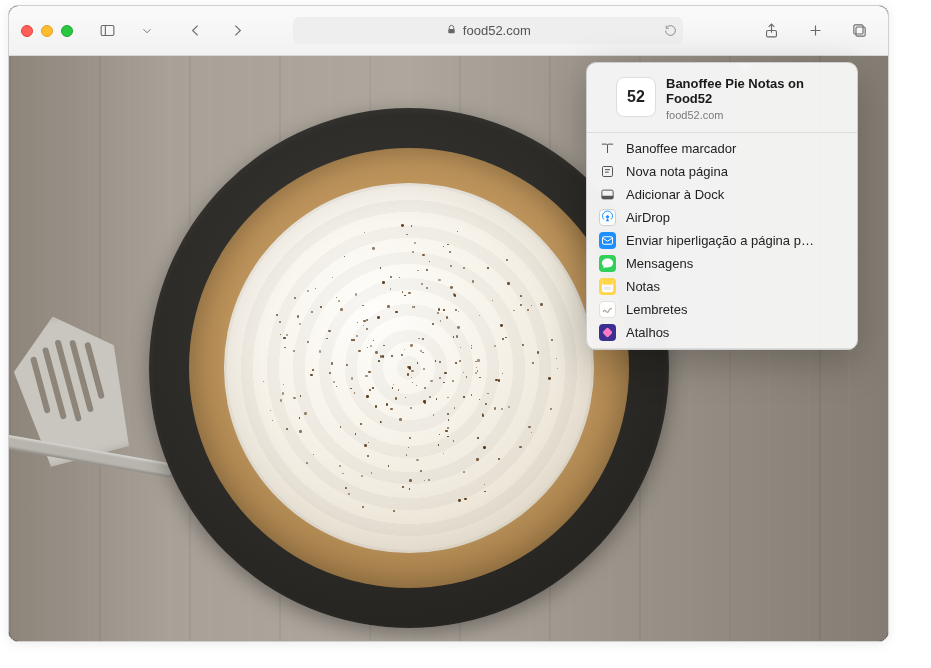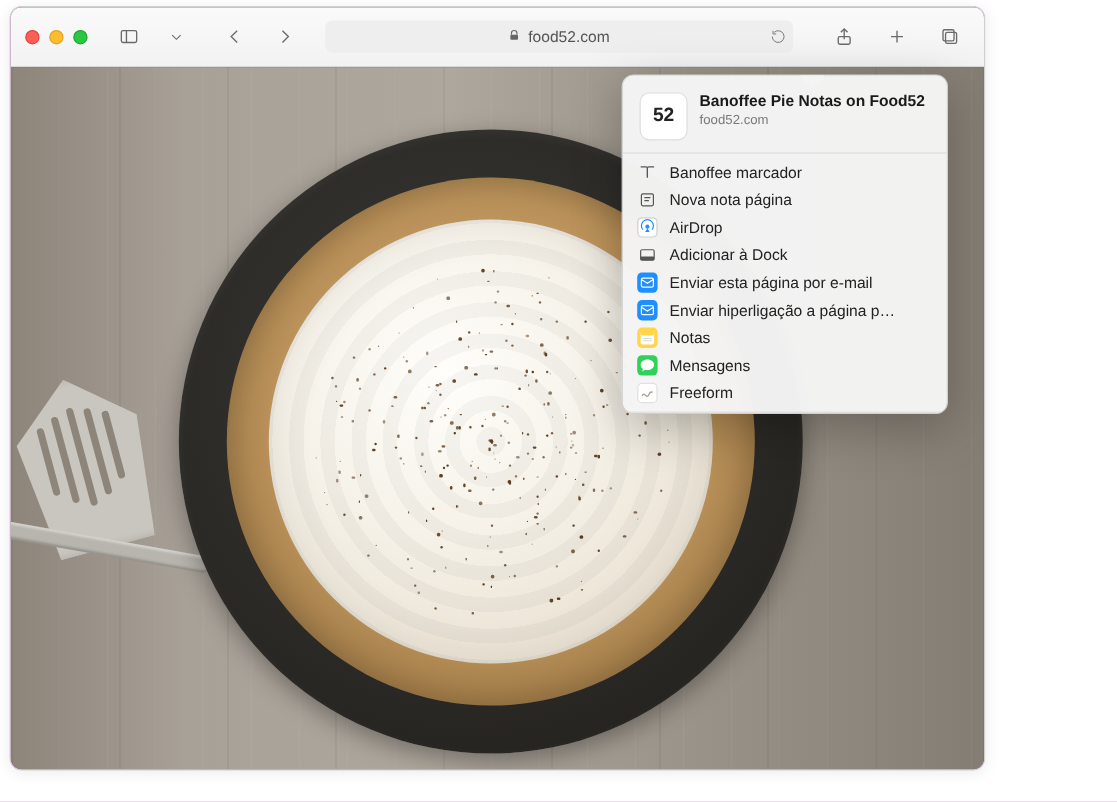--- a/index.html
+++ b/index.html
@@ -1,18 +1,18 @@
 <!DOCTYPE html>
 <html><head>
   <meta charset="utf-8">
   <style>
     * { margin: 0; padding: 0; box-sizing: border-box; font-family: -apple-system, BlinkMacSystemFont, "Helvetica Neue", sans-serif; }
     body { background: #fff; width: 931px; height: 668px; overflow: hidden; position: relative; }
 
-    .window { width: 813px; height: 637px; margin: 5px 12px 0 8px; border: 1px solid #d0d0d0; border-radius: 10px; overflow: hidden; background: #a21caf; box-shadow: 0 2px 12px rgba(0,0,0,0.08); position: relative; }
+    .window { width: 881px; height: 637px; margin: 5px 12px 0 8px; border: 1px solid #d0d0d0; border-radius: 10px; overflow: hidden; background: #000000; box-shadow: 0 2px 12px rgba(0,0,0,0.08); position: relative; }
 
     .toolbar { height: 50px; background: linear-gradient(#fafafa,#f2f2f2); border-bottom: 1px solid #d8d8d8; display: flex; align-items: center; padding: 0 12px; gap: 8px; }
 
     .traffic-lights { display: flex; gap: 8px; margin-right: 4px; }
     .tl { width: 12px; height: 12px; border-radius: 50%; }
     .tl.red { background: #ff5f57; border: 0.5px solid #e14540; }
     .tl.yellow { background: #febc2e; border: 0.5px solid #e1a325; }
     .tl.green { background: #28c840; border: 0.5px solid #21a636; }
 
     .tb-btn { width: 32px; height: 26px; border-radius: 5px; display: flex; align-items: center; justify-content: center; color: #666; }
@@ -53,21 +53,21 @@
 
     .spatula { position:absolute; left:-30px; top:260px; width:180px; height:220px; transform:rotate(-15deg); }
     .spatula .handle { position:absolute; left:0; top:90px; width:200px; height:14px; background:#b8b5ae; border-radius:7px; transform:rotate(25deg); transform-origin:left center; box-shadow: inset 0 2px 2px rgba(255,255,255,.4), inset 0 -2px 2px rgba(0,0,0,.2); }
     .spatula .head { position:absolute; left:45px; top:0; width:115px; height:145px; background:#c9c6bf; clip-path: polygon(50% 0%, 95% 30%, 85% 100%, 15% 100%, 5% 30%); box-shadow: inset 0 0 8px rgba(0,0,0,.15); }
     .spatula .holes { position:absolute; left:60px; top:28px; width:85px; height:100px; }
     .spatula .holes span { position:absolute; width:6px; background:#8d847a; border-radius:3px; }
 
     
     .popover { position:absolute; top: 56px; right: 30px; width: 272px; background: rgba(244,244,244,0.98); border: 1px solid #cfcfcf; border-radius: 10px; box-shadow: 0 12px 40px rgba(0,0,0,0.25); padding: 0; overflow: hidden; }
     .popover .arrow { position:absolute; top:-8px; right:104px; width:16px; height:16px; background:rgba(244,244,244,0.98); border-left:1px solid #cfcfcf; border-top:1px solid #cfcfcf; transform:rotate(45deg); border-radius:2px 0 0 0; }
-    .popover .head { display:flex; gap:10px; padding: 14px 14px 10px 14px; align-items:flex-start; }
+    .popover .head { display:flex; gap:10px; padding: 14px 14px 10px 29px; align-items:flex-start; }
     .popover .thumb { width:40px; height:40px; border-radius:8px; background:#fff; border:1px solid #ddd; display:flex; align-items:center; justify-content:center; font-weight:700; font-size:16px; color:#222; }
     .popover .titles { flex:1; line-height:1.15; }
     .popover .titles .t1 { font-weight:700; font-size:13px; color:#1a1a1a; }
     .popover .titles .t2 { font-size:11px; color:#7a7a7a; margin-top:2px; }
     .popover hr { border:none; border-top:1px solid #dcdcdc; margin:0; }
     .popover .items { padding: 4px 0; }
     .popover .item { display:flex; align-items:center; gap:10px; padding: 3px 12px; height: 23px; font-size:13px; color:#222; white-space:nowrap; overflow:hidden; text-overflow:ellipsis; }
     .popover .item.highlight { background:#d7d7d7; }
     .popover .item .ico { width:17px; height:17px; flex:0 0 17px; display:flex; align-items:center; justify-content:center; border-radius:4px; }
     .popover .item .ico svg { width:15px; height:15px; }
@@ -467,80 +467,79 @@
           <span class="ico gray">
             <svg viewBox="0 0 24 24" fill="none" stroke="#555" stroke-width="1.6">
               <rect x="4" y="4" width="16" height="16" rx="2"></rect>
               <line x1="8" y1="9" x2="16" y2="9"></line>
               <line x1="8" y1="13" x2="14" y2="13"></line>
             </svg>
           </span>
           <span>Nova nota página</span>
         </div>
         <div class="item">
+          <span class="ico gray">
+            <svg viewBox="0 0 24 24" fill="none" stroke="#555" stroke-width="1.6">
+              <rect x="3" y="5" width="18" height="14" rx="2"></rect>
+              <rect x="3" y="14" width="18" height="5" rx="1" fill="#555" stroke="none"></rect>
+            </svg>
+          </span>
+          <span>Adicionar à Dock</span>
+        </div>
+        <div class="item">
           <span class="ico box">
             <svg viewBox="0 0 24 24" fill="none" stroke="#1f8fff" stroke-width="1.6">
               <circle cx="12" cy="11" r="2" fill="#1f8fff"></circle>
               <path d="M6 15a8 8 0 1 1 12 0"></path>
               <path d="M9 18l3-5 3 5z" fill="#1f8fff" stroke="none"></path>
             </svg>
           </span>
           <span>AirDrop</span>
         </div>
         <div class="item">
-          <span class="ico gray">
-            <svg viewBox="0 0 24 24" fill="none" stroke="#555" stroke-width="1.6">
-              <rect x="3" y="5" width="18" height="14" rx="2"></rect>
-              <rect x="3" y="14" width="18" height="5" rx="1" fill="#555" stroke="none"></rect>
-            </svg>
-          </span>
-          <span>Adicionar à Dock</span>
-        </div>
-        <div class="item">
           <span class="ico blue">
             <svg viewBox="0 0 24 24" fill="none" stroke="#fff" stroke-width="1.6">
               <rect x="4" y="6" width="16" height="12" rx="2"></rect>
               <polyline points="4 8 12 13 20 8"></polyline>
             </svg>
           </span>
-          <span>Enviar esta página por e-mail</span>
-        </div>
-        <div class="item">
-          <span class="ico blue">
-            <svg viewBox="0 0 24 24" fill="none" stroke="#fff" stroke-width="1.6">
-              <rect x="4" y="6" width="16" height="12" rx="2"></rect>
-              <polyline points="4 8 12 13 20 8"></polyline>
-            </svg>
-          </span>
           <span>Enviar hiperligação a página p…</span>
+        </div>
+        <div class="item">
+          <span class="ico green">
+            <svg viewBox="0 0 24 24" fill="#fff">
+              <path d="M12 4c5 0 9 3.2 9 7.1 0 3.9-4 7.1-9 7.1-1 0-2-.1-2.9-.4L5 20l1.2-3.2C4.3 15.5 3 13.4 3 11.1 3 7.2 7 4 12 4z"></path>
+            </svg>
+          </span>
+          <span>Mensagens</span>
         </div>
         <div class="item">
           <span class="ico yellow">
             <svg viewBox="0 0 24 24">
               <rect x="3" y="3" width="18" height="18" rx="3" fill="#fff"></rect>
               <rect x="3" y="3" width="18" height="6" rx="3" fill="#ffd54a"></rect>
               <line x1="6" y1="13" x2="18" y2="13" stroke="#c9c9c9"></line>
               <line x1="6" y1="16" x2="18" y2="16" stroke="#c9c9c9"></line>
             </svg>
           </span>
           <span>Notas</span>
         </div>
         <div class="item">
-          <span class="ico green">
-            <svg viewBox="0 0 24 24" fill="#fff">
-              <path d="M12 4c5 0 9 3.2 9 7.1 0 3.9-4 7.1-9 7.1-1 0-2-.1-2.9-.4L5 20l1.2-3.2C4.3 15.5 3 13.4 3 11.1 3 7.2 7 4 12 4z"></path>
-            </svg>
-          </span>
-          <span>Mensagens</span>
-        </div>
-        <div class="item">
           <span class="ico white">
             <svg viewBox="0 0 24 24" fill="none" stroke="#a8a097" stroke-width="1.8">
               <path d="M5 16c3-8 6 6 9-2 2-5 5-3 5-3"></path>
             </svg>
           </span>
-          <span>Freeform</span>
+          <span>Lembretes</span>
+        </div>
+        <div class="item">
+          <span class="ico purple">
+            <svg viewBox="0 0 24 24" fill="#ff79c6">
+              <rect x="6" y="6" width="12" height="12" rx="3" transform="rotate(45 12 12)"></rect>
+            </svg>
+          </span>
+          <span>Atalhos</span>
         </div>
       </div>
     <hr>
   </div>
 
 </div>
 
 </body></html>

